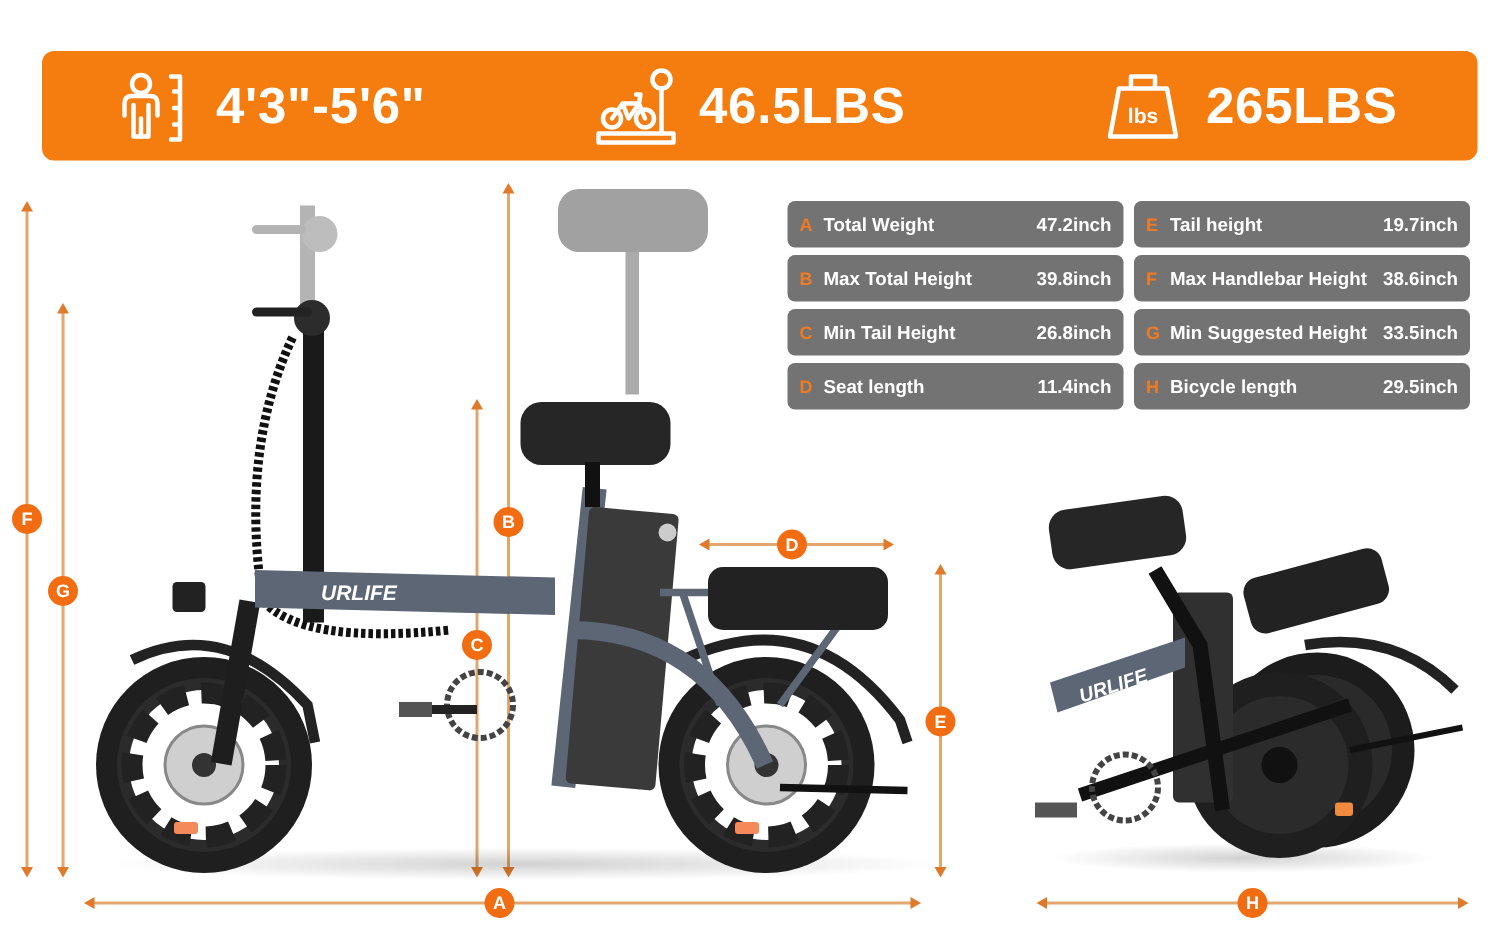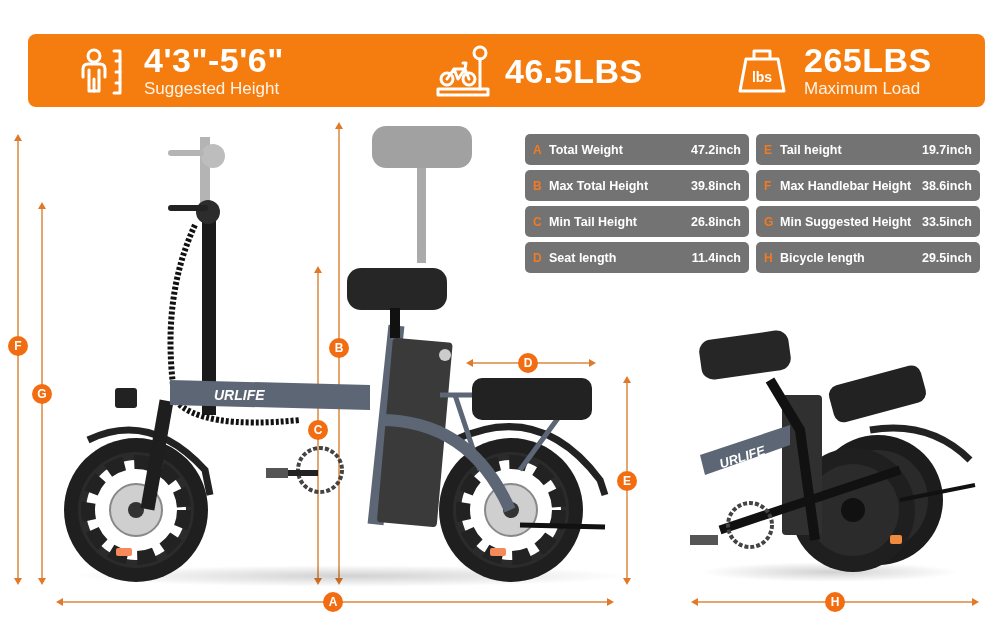--- a/index.html
+++ b/index.html
@@ -50,25 +50,24 @@
     <svg class="icon" viewBox="0 0 56 56" fill="none" stroke="#fff" stroke-width="3" stroke-linecap="round" stroke-linejoin="round">
       <circle cx="20" cy="13" r="6"></circle>
       <path d="M9 34 L9 26 Q9 21 14 21 L26 21 Q31 21 31 26 L31 34"></path>
       <path d="M15 27 L15 48 L25 48 L25 27"></path>
       <path d="M20 36 L20 48"></path>
       <path d="M40 8 L46 8 L46 50 L40 50"></path>
       <path d="M46 18 L42 18 M46 29 L42 29 M46 40 L42 40"></path>
     </svg>
     <div class="txt">
       <span class="big">4'3"-5'6"</span>
-      <span class="small">Suggested Height</span>
     </div>
   </div>
 
-  <div class="stat" style="left:407px;">
+  <div class="stat" style="left:368px;">
     <svg class="icon" viewBox="0 0 56 56" fill="none" stroke="#fff" stroke-width="3" stroke-linecap="round" stroke-linejoin="round">
       <circle cx="45" cy="10" r="6"></circle>
       <path d="M45 16 L45 46"></path>
       <path d="M3 46 L53 46 L53 52 L3 52 Z"></path>
       <circle cx="12" cy="36" r="6"></circle>
       <circle cx="34" cy="36" r="6"></circle>
       <path d="M12 36 L19 26 L30 26 L34 36 M19 26 L23 36 L30 26 M28 20 L31 20 L30 26"></path>
     </svg>
     <div class="txt">
       <span class="big">46.5LBS</span>
@@ -76,21 +75,20 @@
   </div>
 
   <div class="stat" style="left:706px;">
     <svg class="icon" viewBox="0 0 56 56" fill="none" stroke="#fff" stroke-width="3" stroke-linejoin="round">
       <path d="M20 16 L20 8 L36 8 L36 16"></path>
       <path d="M12 16 L44 16 L50 48 L6 48 Z"></path>
       <text x="28" y="39" fill="#fff" stroke="none" font-size="14" font-weight="700" text-anchor="middle" font-family="Liberation Sans, sans-serif">lbs</text>
     </svg>
     <div class="txt">
       <span class="big">265LBS</span>
-      <span class="small">Maximum Load</span>
     </div>
   </div>
 </div>
 
 <div>
   <div class="spec-row" style="left:525px; top:134px; width:224px;">
     <span class="letter">A</span>
     <span class="label">Total Weight</span>
     <span class="value">47.2inch</span>
   </div>

